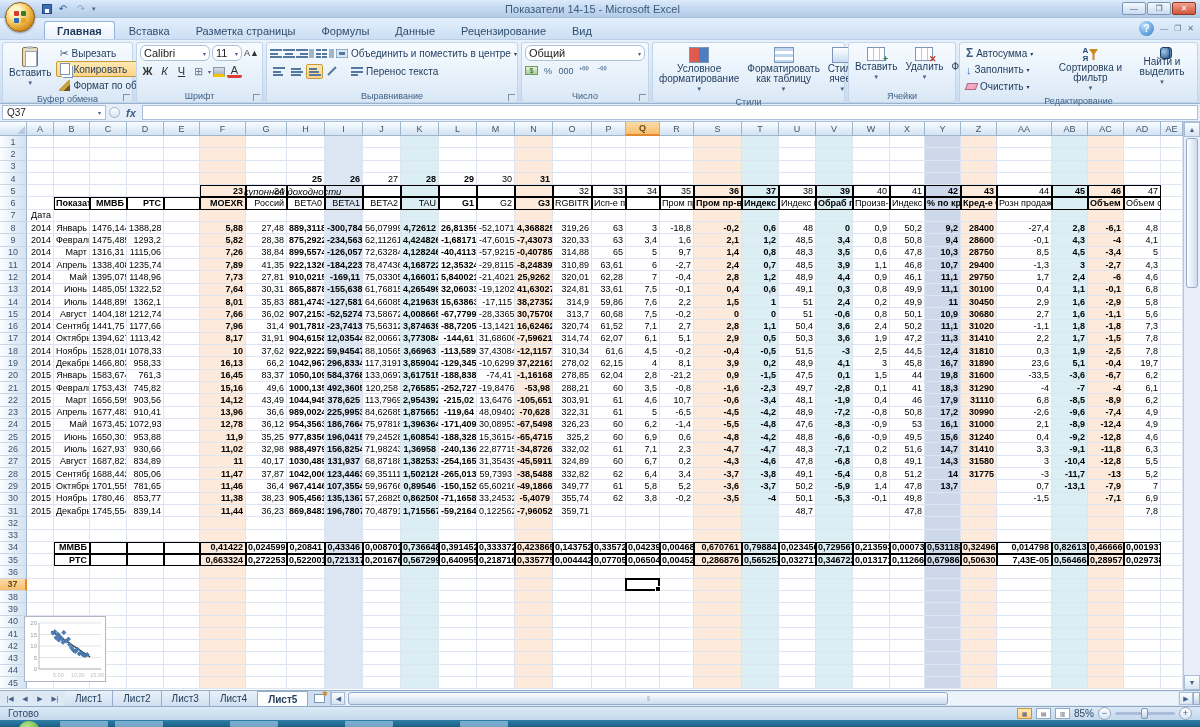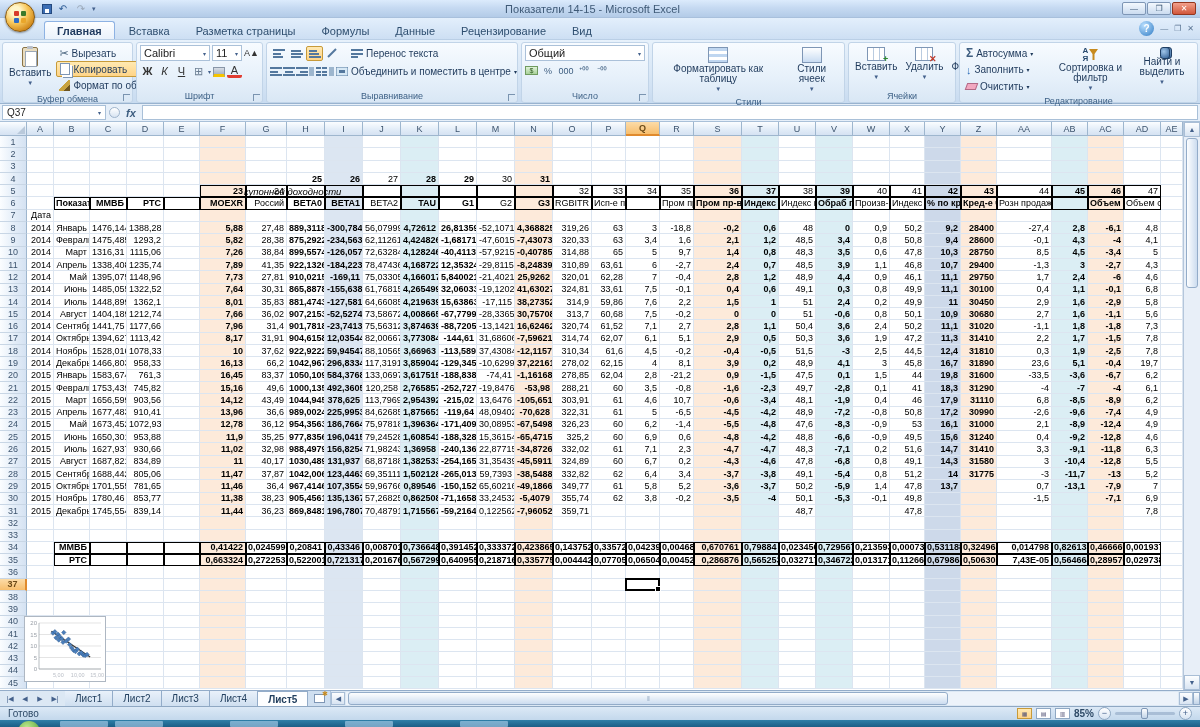--- a/index.html
+++ b/index.html
@@ -43,21 +43,21 @@
   .sbtn{display:flex;align-items:center;gap:3px;font-size:10px;color:#1E395B;height:16px;padding:0 3px;border-radius:2px;white-space:nowrap}
   .sbtn.hl{background:linear-gradient(#FFE9B2,#FFD488);border:1px solid #C79A39}
   .ic{display:inline-block}
   .paste-ic{width:16px;height:20px;background:#E8DCC0;border:1px solid #8A7346;border-radius:2px;position:relative;margin-bottom:1px}
   .paste-ic:before{content:"";position:absolute;left:2px;top:3px;width:10px;height:14px;background:#fff;border:1px solid #9AA7B8}
   .paste-ic:after{content:"";position:absolute;left:4px;top:-2px;width:6px;height:3px;background:#B9BFC9;border-radius:1px}
   .copy-ic{width:10px;height:12px;background:#fff;border:1px solid #7E96B5;box-shadow:2px 2px 0 #fff,3px 3px 0 #7E96B5}
   .brush-ic{width:11px;height:11px;background:linear-gradient(135deg,transparent 45%,#C8A340 45% 70%,#6E5520 70%)}
   .scis{color:#48637D;font-size:11px}
   .fontrow{display:flex;gap:2px;align-items:center}
-  .ddl{background:#fff;border:1px solid #ABC1D9;border-radius:0;display:flex;align-items:center;padding:0 3px;height:16px;font-size:11px;color:#222}
+  .ddl{background:#fff;border:1px solid #ABC1D9;border-radius:6px;display:flex;align-items:center;padding:0 3px;height:16px;font-size:11px;color:#222}
   .ddl .car{margin-left:auto;font-size:6px;color:#44618C;padding-left:3px}
   .fbtn{min-width:15px;height:15px;border-radius:2px;font-size:11px;color:#333;text-align:center;line-height:15px}
   .fbtn b{font-weight:bold}
   .ucolor{border-bottom:3px solid #E03C31;line-height:11px;height:13px}
   .fillic{width:12px;height:10px;background:linear-gradient(#D8DEE6,#AAB4C2);border:1px solid #8896A8;border-bottom:3px solid #F5C400}
   .alico{fill:#54789E}
   .albtn{width:17px;height:15px;border-radius:2px;display:flex;align-items:center;justify-content:center}
   .albtn.on{background:linear-gradient(#FFE9B2,#FFD488);border:1px solid #C79A39}
   .alrow{display:flex;gap:1px;align-items:center}
   .feat{display:flex;align-items:center;gap:3px;font-size:10px;color:#1E395B;white-space:nowrap;height:16px}
@@ -100,21 +100,21 @@
   td.peach{background:#FDEADA}td.blue{background:#DCE6F2}td.cyan{background:#DBEEF4}td.bgray{background:#CDD9EA}
   td.vstrong{font-weight:bold}
   td.vdim{color:#C3C3C3}
   td.vblue{color:#1F5DA0;font-weight:bold}
   td.lft{text-align:left}
   td.boxed{outline:1px solid #000;outline-offset:-1px}
   td.nred{color:#E00000;font-weight:bold}
   td.ngray{color:#BFBFBF}
   td.hb{font-weight:bold;color:#000;text-align:left}
   td.hr{font-weight:bold;color:#FF0000;text-align:left}
-  td.hn{font-weight:bold;color:#17375D;text-align:left}
+  td.hn{font-weight:normal;color:#17375D;text-align:left}
   td.ho{font-weight:bold;color:#E26B0A;text-align:left}
   td.ht{font-weight:bold;color:#2E8396;text-align:left}
   td.hg{color:#BFBFBF;text-align:left}
   td.ovf{overflow:visible;position:relative;z-index:3}
   #mergedlabel{position:absolute;font-size:9.5px;font-style:italic;color:#000;pointer-events:none;z-index:4}
   #activecell{position:absolute;border:2px solid #000;z-index:5;background:transparent}
   #activecell:after{content:"";position:absolute;right:-3px;bottom:-3px;width:4px;height:4px;background:#000;border:1px solid #fff}
   #chartbox{position:absolute;background:#fff;border:1px solid #AEB7C2;z-index:6}
   .vscroll{position:absolute;right:0;top:0;bottom:0;width:17px;background:#E8EFF8;border-left:1px solid #B4C6DB;display:flex;flex-direction:column}
   .varr{height:15px;background:linear-gradient(#FDFEFF,#D8E4F2);border:1px solid #A9BED6;font-size:7px;color:#44618C;text-align:center;line-height:14px}
@@ -133,21 +133,21 @@
   .harr{width:14px;height:13px;background:linear-gradient(#FDFEFF,#D8E4F2);border:1px solid #A9BED6;font-size:7px;color:#44618C;text-align:center;line-height:12px}
   .htrack{flex:1;height:13px;background:#EDF3FA;position:relative;margin:0 1px}
   .hthumb{position:absolute;left:2px;top:0;width:600px;height:13px;background:linear-gradient(#FDFEFF,#CCDCEF);border:1px solid #93ACC9;border-radius:3px;text-align:center;font-size:7px;color:#8FA6C0;line-height:12px}
   .splith{width:7px;height:13px;background:linear-gradient(#FDFEFF,#C2D4E8);border:1px solid #93ACC9}
 
   
   .statusbar{height:14px;background:linear-gradient(#DCE9F6,#C3D8EC);border-top:1px solid #8FA8C3;display:flex;align-items:center;font-size:10px;color:#2E4A67;padding:0 8px;gap:8px}
   .sright{margin-left:auto;display:flex;align-items:center;gap:4px}
   .vico{width:15px;height:11px;border:1px solid #8FA8C3;background:#fff;font-size:6px;text-align:center;line-height:10px;color:#557}
   .vico.on{background:linear-gradient(#FFE9B2,#FFD488);border-color:#C79A39}
-  .zoomtxt{font-weight:bold}
+  .zoomtxt{font-weight:normal}
   .zbtn{width:13px;height:13px;border-radius:50%;border:1px solid #8FA8C3;background:linear-gradient(#fff,#D8E4F2);font-size:9px;line-height:11px;text-align:center;color:#44618C}
   .ztrack{width:60px;height:3px;background:#A9BED6;position:relative;border-radius:2px}
   .zthumb{position:absolute;left:26px;top:-4px;width:7px;height:11px;background:linear-gradient(#FDFEFF,#C2D4E8);border:1px solid #7E96B5;border-radius:2px}
 
   
   .taskbar{height:7px;background:linear-gradient(#2E7FA8,#1B5E86);position:relative;overflow:hidden}
   .tb-orb{position:absolute;left:18px;top:1px;width:22px;height:22px;border-radius:50%;background:radial-gradient(circle at 40% 30%,#BDE98E,#3D8F23)}
   .tb-it{position:absolute;top:1px;width:48px;height:6px;background:rgba(190,220,245,.55);border-radius:1px}
 </style>
 </head>
@@ -242,57 +242,20 @@
           <span class="ic fillic"></span>
           <span class="fbtn ucolor">А</span>
         </div>
       </div>
       <div class="glabel">Шрифт</div>
       <div class="launcher"></div>
     </div>
 
     <div class="grp" style="width:252px">
       <div class="gbody" style="flex-direction:column;gap:2px">
-        <div class="alrow">
-          <span class="albtn">
-              <svg width="12" height="9">
-                <rect width="12" height="2" class="alico"></rect>
-                <rect y="4" width="8" height="2" class="alico"></rect>
-                <rect y="7" width="10" height="2" class="alico"></rect>
-              </svg>
-            </span>
-          <span class="albtn">
-              <svg width="12" height="9">
-                <rect y="1" width="10" height="2" class="alico"></rect>
-                <rect y="4" width="12" height="2" class="alico"></rect>
-                <rect y="7" width="10" height="2" class="alico"></rect>
-              </svg>
-            </span>
-          <span class="albtn on">
-              <svg width="12" height="9">
-                <rect y="1" width="8" height="2" class="alico"></rect>
-                <rect y="4" width="10" height="2" class="alico"></rect>
-                <rect y="7" width="12" height="2" class="alico"></rect>
-              </svg>
-            </span>
-          <span class="albtn">
-              <svg width="12" height="10">
-                <line x1="1" y1="9" x2="9" y2="1" stroke="#54789E" stroke-width="2"></line>
-              </svg>
-            </span>
-          <span style="width:8px"></span>
-          <span class="feat">
-              <svg width="12" height="9">
-                <rect width="12" height="2" class="alico"></rect>
-                <rect y="4" width="12" height="2" class="alico"></rect>
-                <rect y="7" width="7" height="2" class="alico"></rect>
-              </svg>
-              <span>Перенос текста</span>
-            </span>
-        </div>
         <div class="alrow">
           <span class="albtn">
               <svg width="12" height="9">
                 <rect width="12" height="2" class="alico"></rect>
                 <rect y="4" width="8" height="2" class="alico"></rect>
                 <rect y="7" width="12" height="2" class="alico"></rect>
               </svg>
             </span>
           <span class="albtn">
               <svg width="12" height="9">
@@ -327,20 +290,57 @@
           <span style="width:8px"></span>
           <span class="feat">
               <svg width="12" height="9">
                 <rect x="0" y="0" width="12" height="9" fill="#D6E8F5" stroke="#54789E"></rect>
                 <rect x="3" y="3" width="6" height="3" fill="#54789E"></rect>
               </svg>
               <span>Объединить и поместить в центре</span>
               <span class="car" style="font-size:6px">▾</span>
             </span>
         </div>
+        <div class="alrow">
+          <span class="albtn">
+              <svg width="12" height="9">
+                <rect width="12" height="2" class="alico"></rect>
+                <rect y="4" width="8" height="2" class="alico"></rect>
+                <rect y="7" width="10" height="2" class="alico"></rect>
+              </svg>
+            </span>
+          <span class="albtn">
+              <svg width="12" height="9">
+                <rect y="1" width="10" height="2" class="alico"></rect>
+                <rect y="4" width="12" height="2" class="alico"></rect>
+                <rect y="7" width="10" height="2" class="alico"></rect>
+              </svg>
+            </span>
+          <span class="albtn on">
+              <svg width="12" height="9">
+                <rect y="1" width="8" height="2" class="alico"></rect>
+                <rect y="4" width="10" height="2" class="alico"></rect>
+                <rect y="7" width="12" height="2" class="alico"></rect>
+              </svg>
+            </span>
+          <span class="albtn">
+              <svg width="12" height="10">
+                <line x1="1" y1="9" x2="9" y2="1" stroke="#54789E" stroke-width="2"></line>
+              </svg>
+            </span>
+          <span style="width:8px"></span>
+          <span class="feat">
+              <svg width="12" height="9">
+                <rect width="12" height="2" class="alico"></rect>
+                <rect y="4" width="12" height="2" class="alico"></rect>
+                <rect y="7" width="7" height="2" class="alico"></rect>
+              </svg>
+              <span>Перенос текста</span>
+            </span>
+        </div>
       </div>
       <div class="glabel">Выравнивание</div>
       <div class="launcher"></div>
     </div>
 
     <div class="grp" style="width:128px">
       <div class="gbody" style="flex-direction:column;gap:3px">
         <div class="ddl">
             <span>Общий</span>
             <span class="car">▾</span>
@@ -352,20 +352,25 @@
           <span class="numic">⁺⁰⁰</span>
           <span class="numic">⁻⁰⁰</span>
         </div>
       </div>
       <div class="glabel">Число</div>
       <div class="launcher"></div>
     </div>
 
     <div class="grp" style="width:193px">
       <div class="gbody" style="justify-content:space-around">
+        <div class="bigbtn">
+            <span class="ic stico st1"></span>
+            <span>Условное форматирование</span>
+            <span class="car">▼</span>
+          </div>
         <div class="bigbtn">
             <span class="ic stico st2"></span>
             <span>Форматировать как таблицу</span>
             <span class="car">▼</span>
           </div>
         <div class="bigbtn">
             <span class="ic stico st3"></span>
             <span>Стили ячеек</span>
             <span class="car">▼</span>
           </div>

